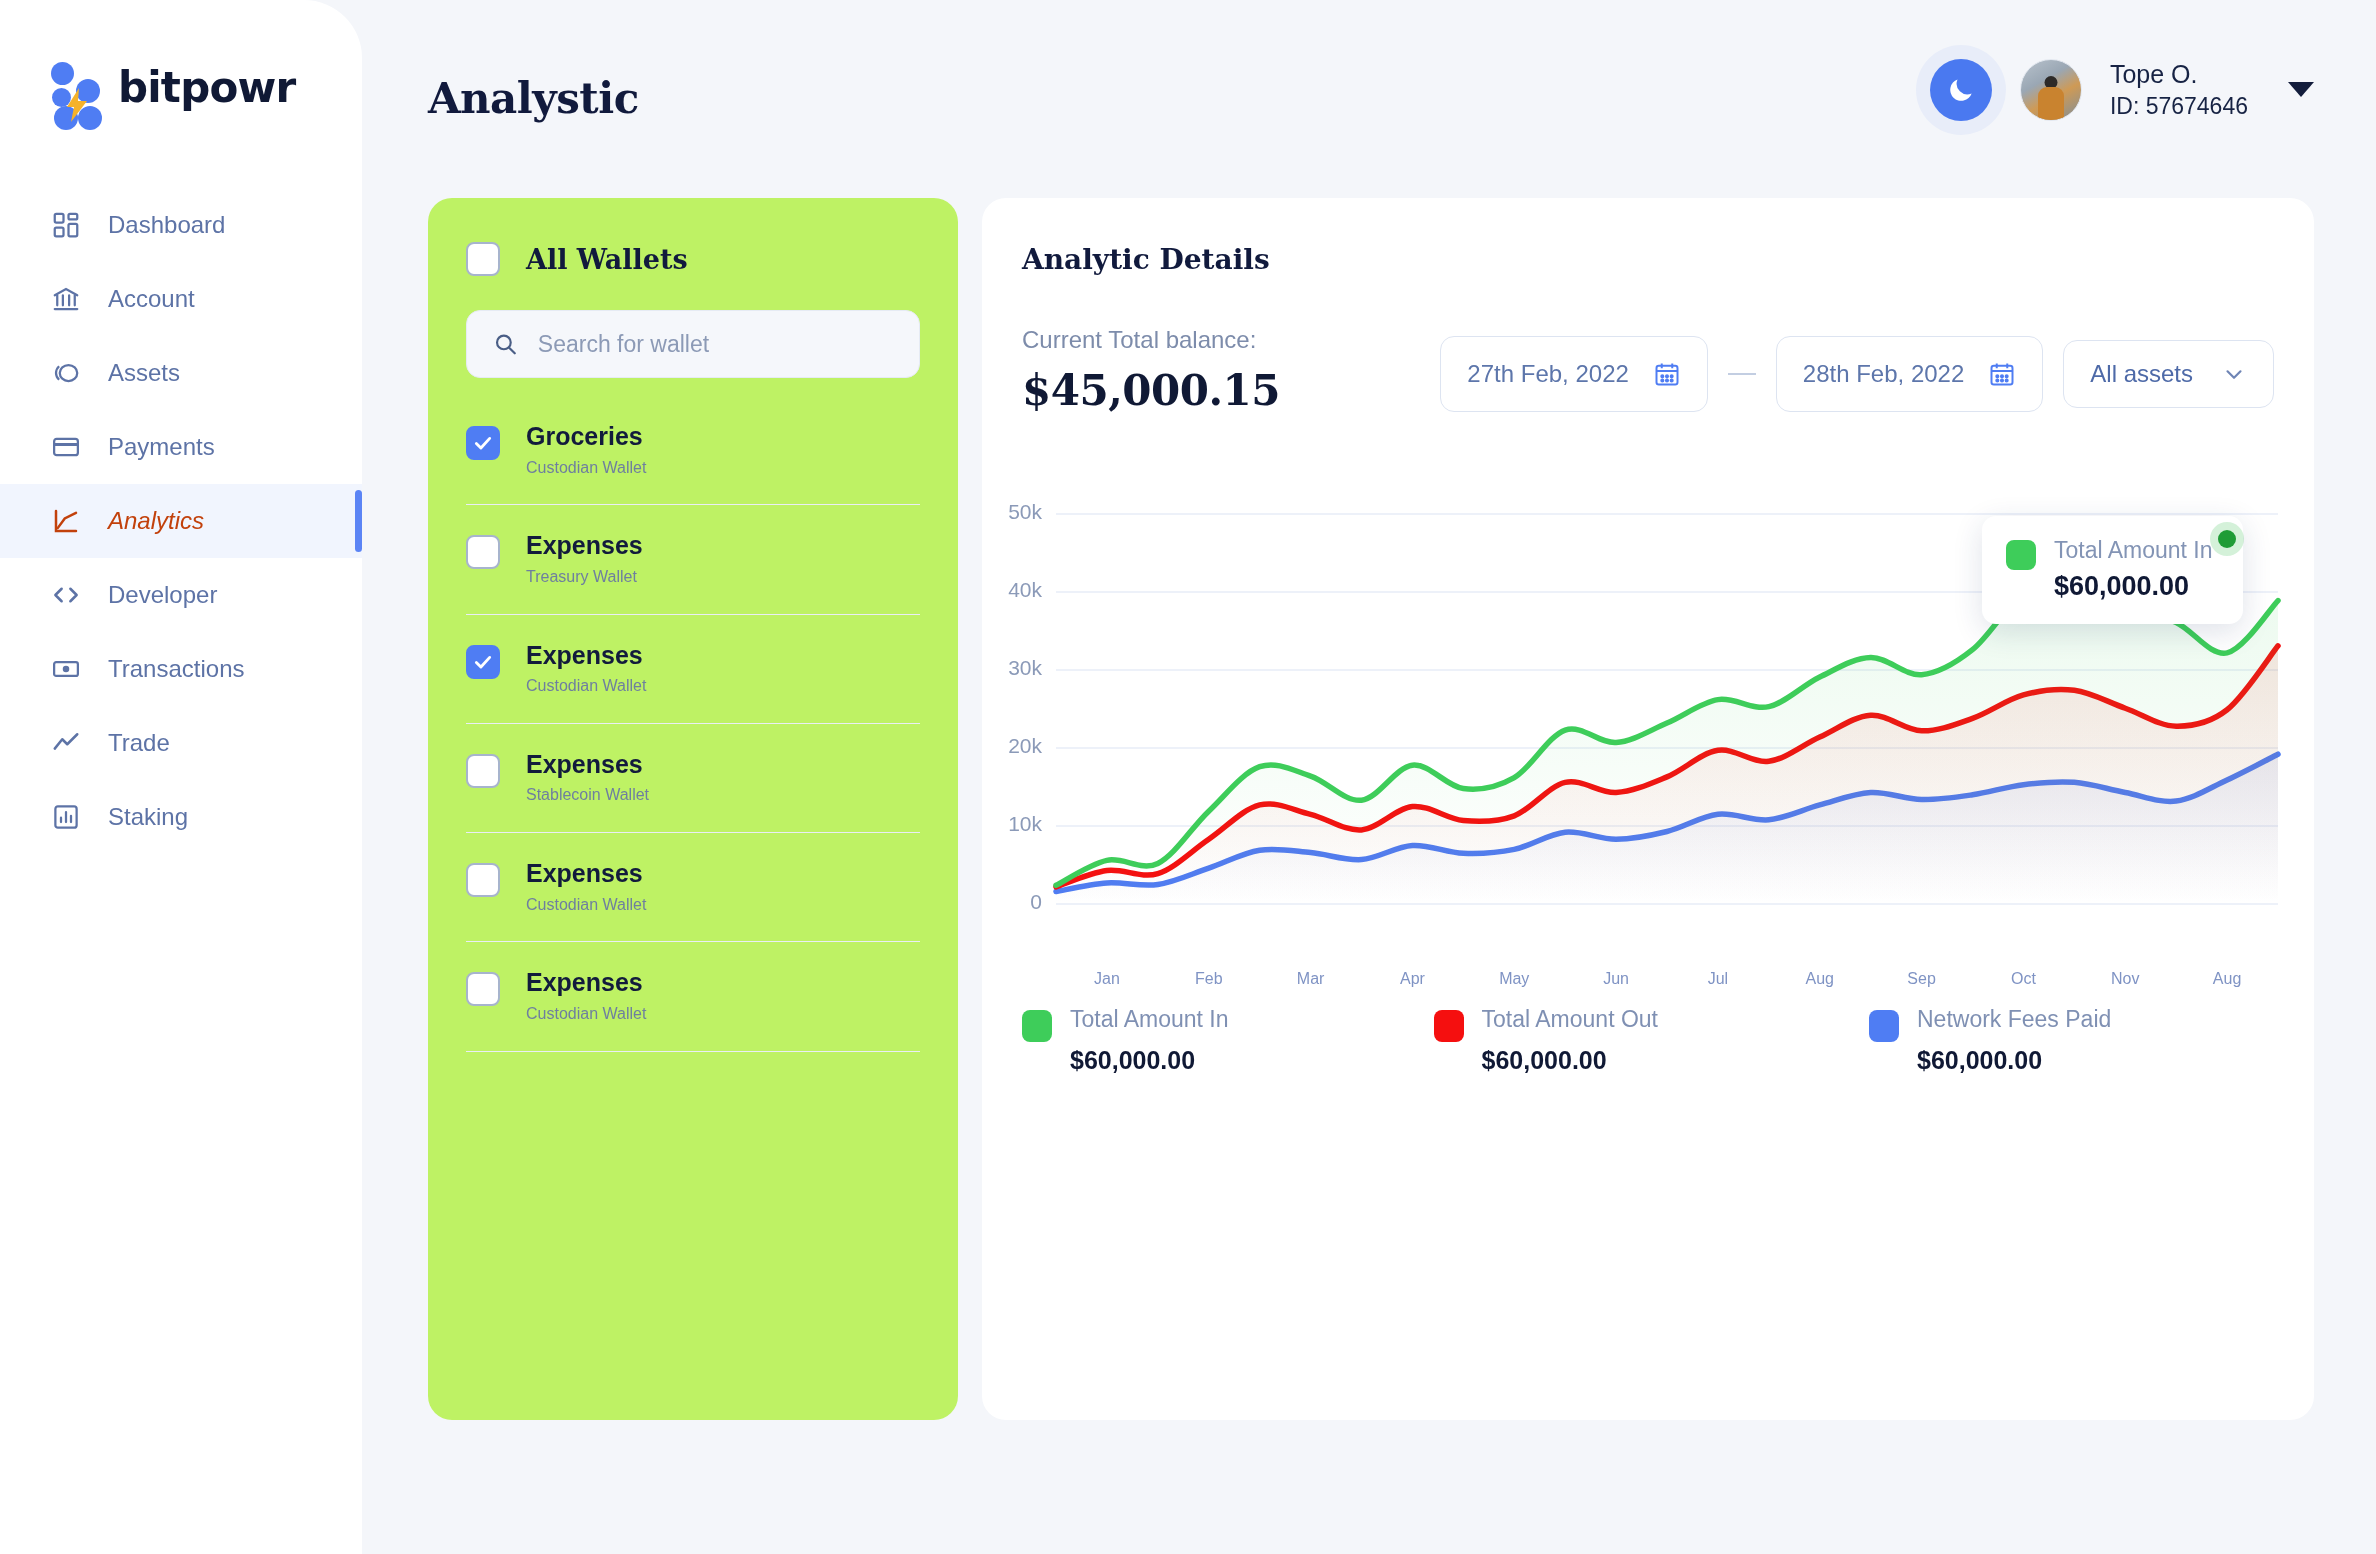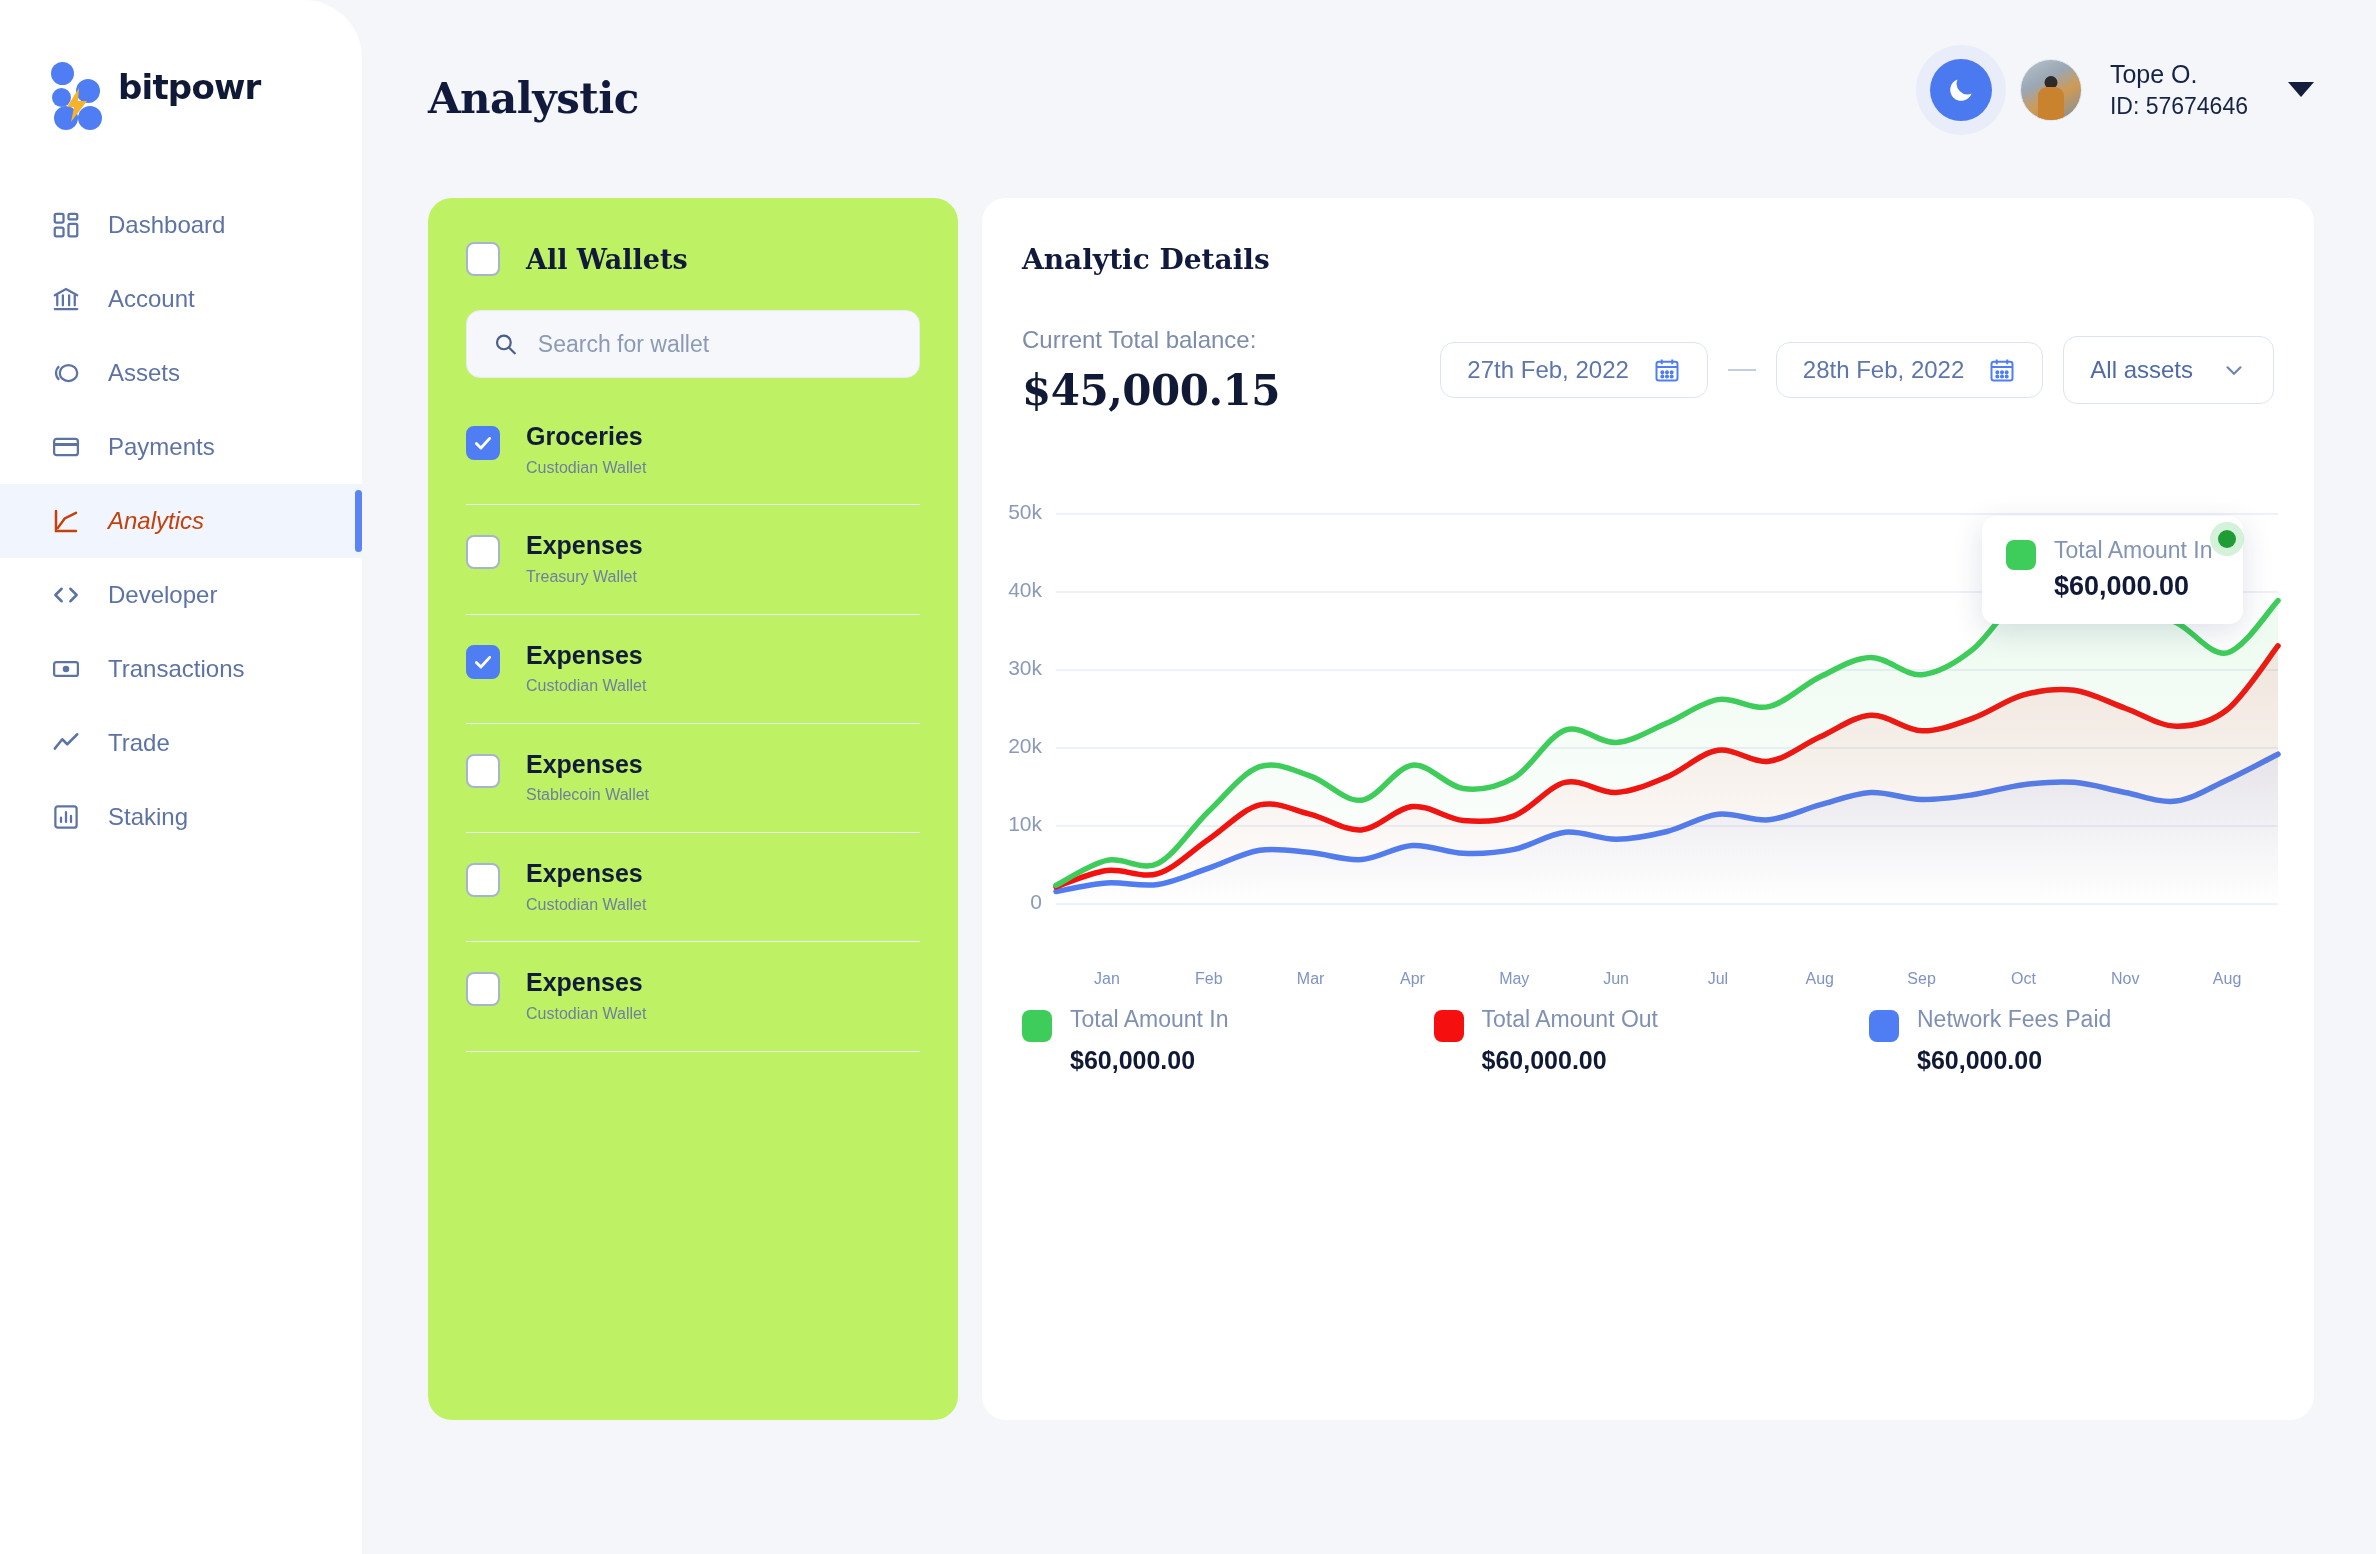--- a/index.html
+++ b/index.html
@@ -32,21 +32,21 @@
   .logo-mark .d2 { width: 19px; height: 19px; left: 2px; top: 26px; }
   .logo-mark .d3 { width: 24px; height: 24px; left: 26px; top: 17px; }
   .logo-mark .d5 { width: 24px; height: 24px; left: 4px; top: 44px; }
   .logo-mark .d6 { width: 24px; height: 24px; left: 28px; top: 44px; }
   .logo-bolt {
     position: absolute; left: 17px; top: 26px; width: 20px; height: 34px;
     z-index: 2;
   }
   .logo-text {
     font-family: "DejaVu Sans", sans-serif;
-    font-size: 34px; font-weight: 700; color: #101935;
+    font-size: 42px; font-weight: 700; color: #101935;
     letter-spacing: -0.8px;
   }
 
   .nav { position: absolute; left: 0; top: 188px; width: 362px; }
   .nav-item {
     position: relative;
     display: flex; align-items: center; gap: 26px;
     height: 74px; padding-left: 50px;
     cursor: pointer;
   }
@@ -170,21 +170,21 @@
   .balance-value {
     font-family: "DejaVu Serif", serif;
     font-size: 42px; font-weight: 700; color: #101935;
     margin-top: 12px; letter-spacing: -0.5px;
   }
   .controls {
     position: absolute; right: 40px; top: 138px;
     display: flex; align-items: center; gap: 20px;
   }
   .date-field {
-    height: 56px; min-width: 260px;
+    height: 76px; min-width: 260px;
     border: 1px solid #dde4f1; border-radius: 14px;
     display: flex; align-items: center; justify-content: space-between;
     gap: 24px; padding: 0 26px; cursor: pointer;
     background: #fff;
   }
   .date-field span { font-size: 24px; color: #5d76ab; white-space: nowrap; }
   .dash-sep { width: 28px; height: 2px; background: #c3cee2; }
   .asset-select {
     height: 68px; min-width: 210px;
     border: 1px solid #dde4f1; border-radius: 14px;

